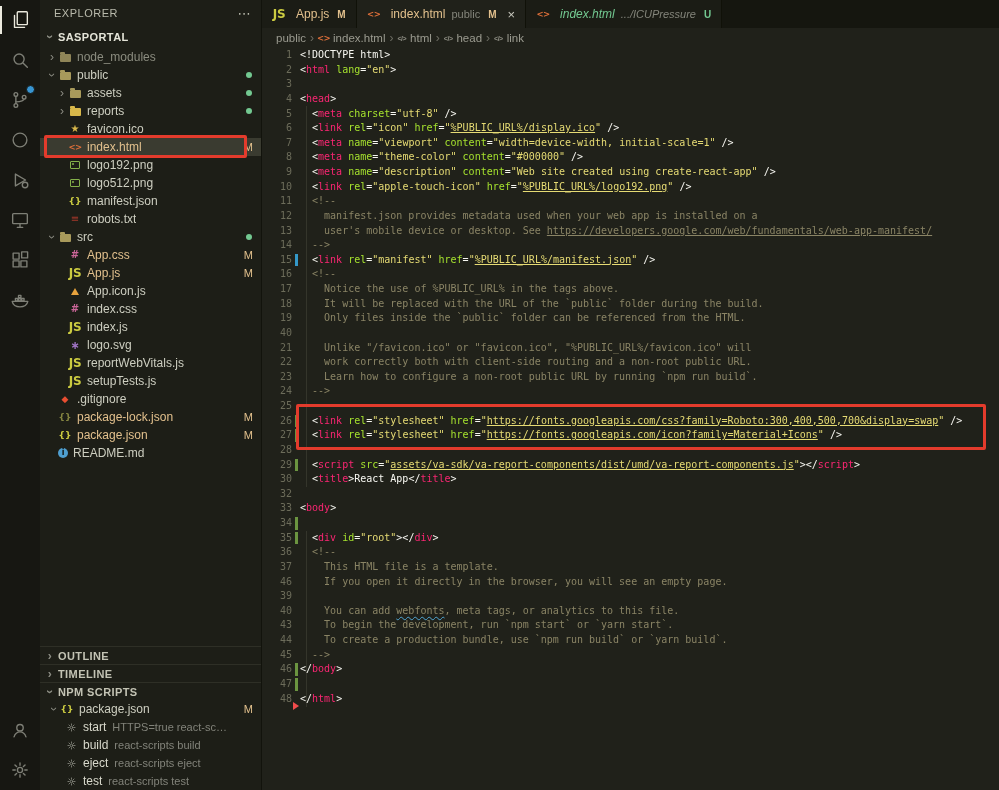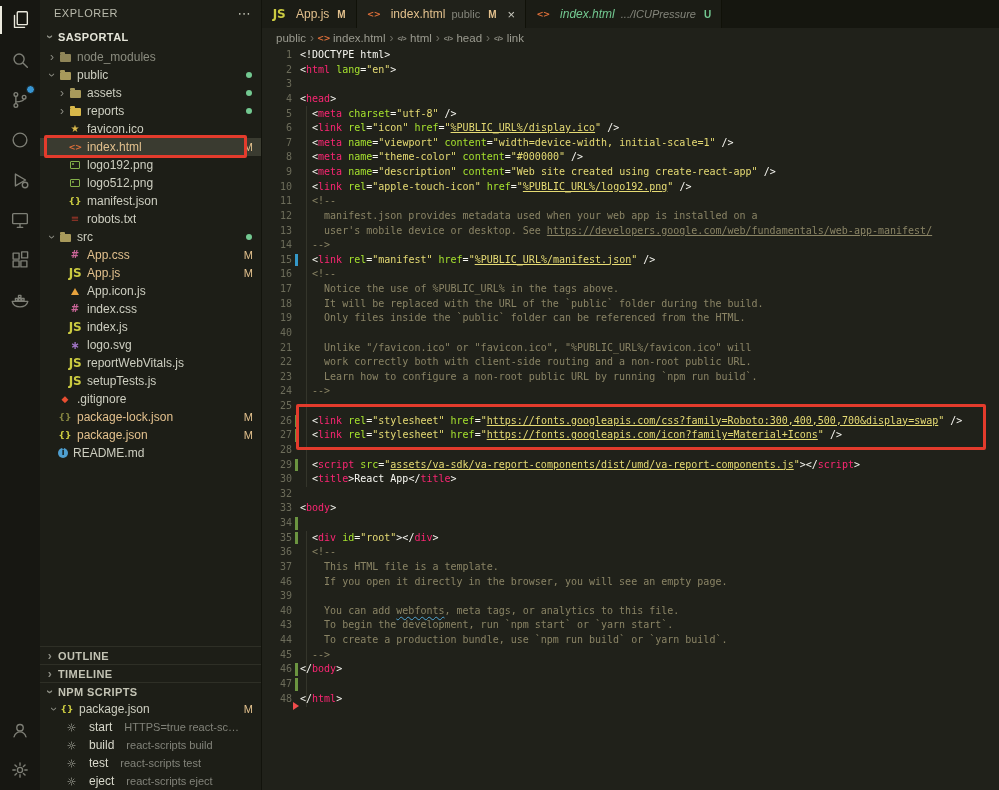--- a/index.html
+++ b/index.html
@@ -66,21 +66,21 @@
   .fi-svg{color:#a074c4;font-weight:700;font-size:11px;}
   .fi-git{color:#e84e31;font-size:9px;}
   .fi-info{width:10px;height:10px;border-radius:50%;background:#4f9fd0;color:#10110b;font-size:8px;
            font-weight:700;display:inline-flex;align-items:center;justify-content:center;}
 
   
   #sb-bottom{position:absolute;bottom:0;left:0;right:0;background:#1d1e17;}
   .panel-h{height:18px;display:flex;align-items:center;font-size:11px;font-weight:700;letter-spacing:.4px;
            color:#c3c3b4;border-top:1px solid #2e2f26;padding-left:4px;gap:2px;cursor:pointer;}
   .npm-file{height:18px;display:flex;align-items:center;position:relative;padding-left:8px;font-size:12px;cursor:pointer;}
-  .npm-row{height:18px;display:flex;align-items:center;padding-left:26px;gap:12px;font-size:12px;cursor:pointer;}
+  .npm-row{height:18px;display:flex;align-items:center;padding-left:26px;gap:6px;font-size:12px;cursor:pointer;}
   .npm-gear{display:inline-flex;width:11px;flex:none;}
   .npm-gear svg{width:11px;height:11px;stroke:#8c8d83;fill:none;stroke-width:1.8;stroke-linecap:round;}
   .npm-name{color:#d9d9cc;}
   .npm-desc{color:#82837a;font-size:11px;white-space:nowrap;overflow:hidden;text-overflow:ellipsis;max-width:118px;}
 
   
   #editor{position:absolute;left:262px;top:0;right:0;height:790px;background:#20211a;}
   #tabbar{height:28px;background:#15160f;display:flex;align-items:stretch;}
   .tab{display:flex;align-items:center;gap:5px;padding:0 10px;background:#1b1c15;
        border-right:1px solid #101108;font-size:12px;color:#a8a89c;cursor:pointer;white-space:nowrap;}
@@ -396,32 +396,32 @@
           <span class="npm-name">build</span>
           <span class="npm-desc">react-scripts build</span>
         </div>
         <div class="npm-row">
           <span class="npm-gear">
             <svg viewBox="0 0 24 24" aria-hidden="true">
               <circle cx="12" cy="12" r="2.8"></circle>
               <path d="M12 4.2v2.6M12 17.2v2.6M4.2 12h2.6M17.2 12h2.6M6.5 6.5l1.8 1.8M15.7 15.7l1.8 1.8M17.5 6.5l-1.8 1.8M8.3 15.7l-1.8 1.8"></path>
             </svg>
           </span>
-          <span class="npm-name">test</span>
-          <span class="npm-desc">react-scripts test</span>
+          <span class="npm-name">eject</span>
+          <span class="npm-desc">react-scripts eject</span>
         </div>
         <div class="npm-row">
           <span class="npm-gear">
             <svg viewBox="0 0 24 24" aria-hidden="true">
               <circle cx="12" cy="12" r="2.8"></circle>
               <path d="M12 4.2v2.6M12 17.2v2.6M4.2 12h2.6M17.2 12h2.6M6.5 6.5l1.8 1.8M15.7 15.7l1.8 1.8M17.5 6.5l-1.8 1.8M8.3 15.7l-1.8 1.8"></path>
             </svg>
           </span>
-          <span class="npm-name">eject</span>
-          <span class="npm-desc">react-scripts eject</span>
+          <span class="npm-name">test</span>
+          <span class="npm-desc">react-scripts test</span>
         </div>
       </div>
   </aside>
 
   <main id="editor">
     <div id="tabbar">
         <div class="tab">
           <span class="fi fi-js">JS</span>
           <span class="label" style="color: rgb(226, 192, 141);">App.js</span>
           <span class="badge" style="color: rgb(226, 192, 141);">M</span>

